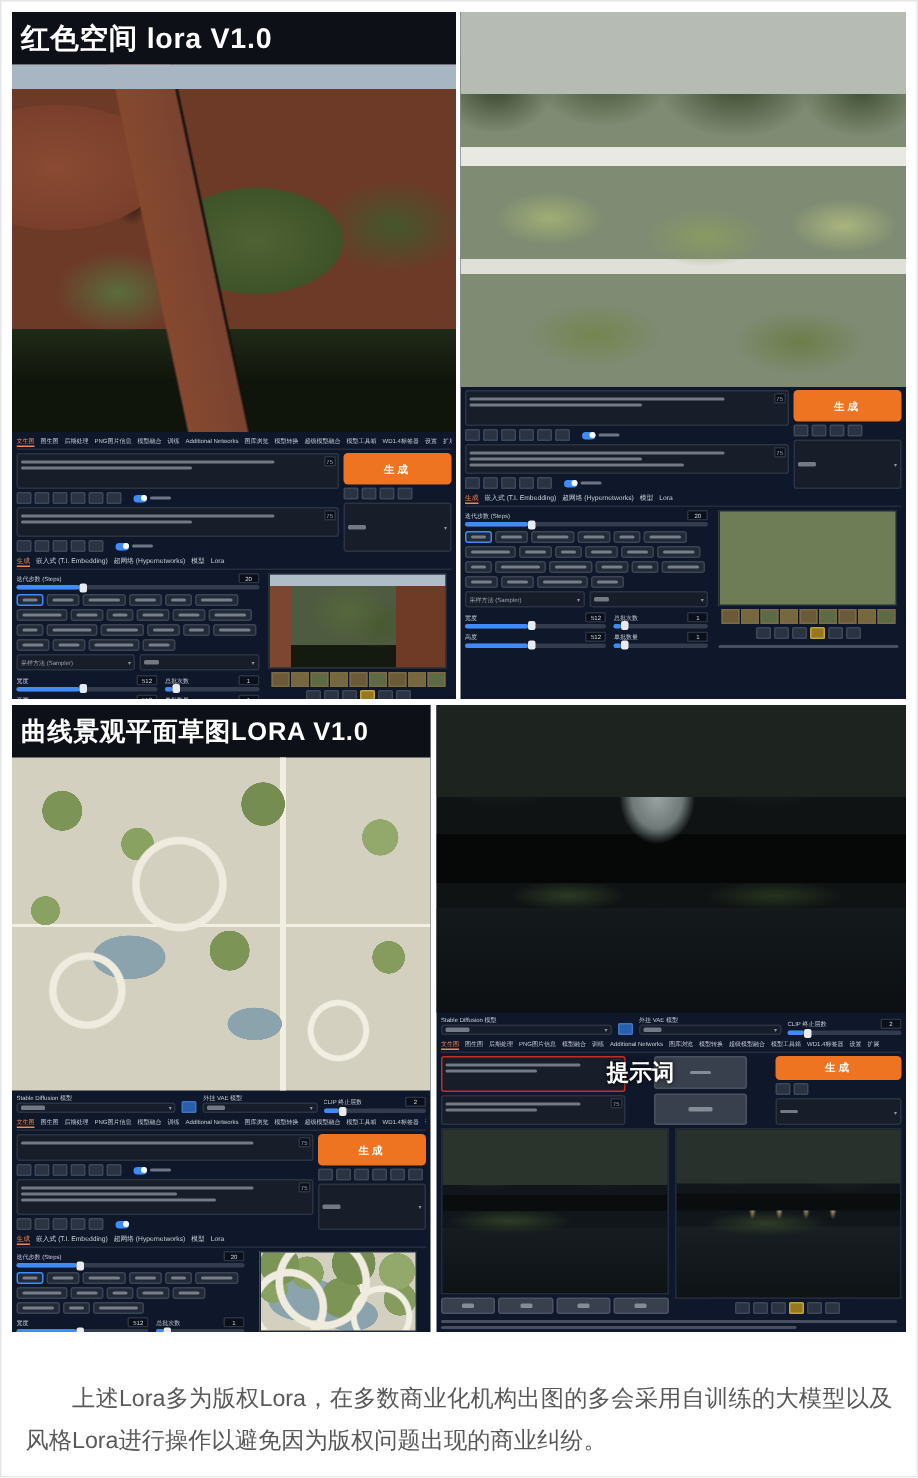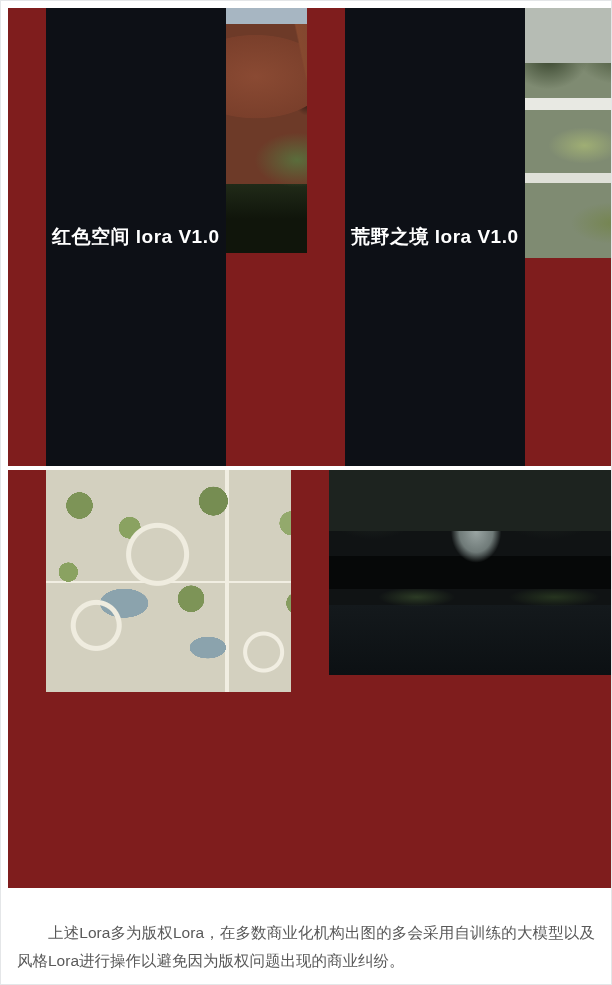--- a/index.html
+++ b/index.html
@@ -1,20 +1,20 @@
 <!DOCTYPE html>
 <html><head>
 <meta charset="utf-8">
 <style>
   html,body{margin:0;padding:0;background:#fff;}
   body{width:612px;height:985px;position:relative;font-family:"Liberation Sans","DejaVu Sans",sans-serif;overflow:hidden;}
   .frame{position:absolute;inset:0;border:1px solid #e4e6e8;pointer-events:none;}
 
   
-  .panel{position:absolute;display:flex;flex-direction:row;background:#7f1d1d;overflow:hidden;padding-left:38px;}
+  .panel{position:absolute;display:flex;flex-direction:column;background:#0f172a;overflow:hidden;}
   #p1{left:8px;top:8px;width:296px;height:458px;}
   #p2{left:307px;top:8px;width:297px;height:458px;}
   #p3{left:8px;top:470px;width:279px;height:418px;}
   #p4{left:291px;top:470px;width:313px;height:418px;}
   .pt{flex:0 0 35px;display:flex;align-items:center;background:#0d1016;color:#fff;font-weight:700;
       font-size:19px;padding:0 6px;white-space:nowrap;letter-spacing:.5px;}
   #p3 .pt{font-size:17px;}
   #p4 .pt{flex:0 0 37px;font-family:"Liberation Serif","DejaVu Serif",serif;font-size:21px;}
 
   
@@ -376,21 +376,20 @@
             <span class="msq"></span>
             <span class="msq"></span>
           </div>
 
       </div>
     </div>
   </div>
 </div>
 
 <div class="panel" id="p2">
-  <div class="pt">荒野之境 lora V1.0</div>
   <div class="photo f2"></div>
   <div class="ui">
     <div class="genrow">
       <div class="pcol">
         <div class="prompt">
           <span class="bars"><span class="tx"></span><span class="tx"></span></span>
           <span class="tok">75</span>
         </div>
         <div class="mrow">
           <span class="sqs">
@@ -554,20 +553,21 @@
           </div>
         <div class="cap">
             <span class="ln"></span>
           </div>
       </div>
     </div>
   </div>
 </div>
 
 <div class="panel" id="p3">
+  <div class="pt">曲线景观平面草图LORA V1.0</div>
   <div class="photo f3"></div>
   <div class="ui">
     <div class="ckrow">
       <div class="ckg" style="flex:1.4">
         <span class="ckl">Stable Diffusion 模型</span>
         <div class="dd">
             <i class="tx w16"></i>
             <span class="car">▾</span>
           </div>
       </div>

